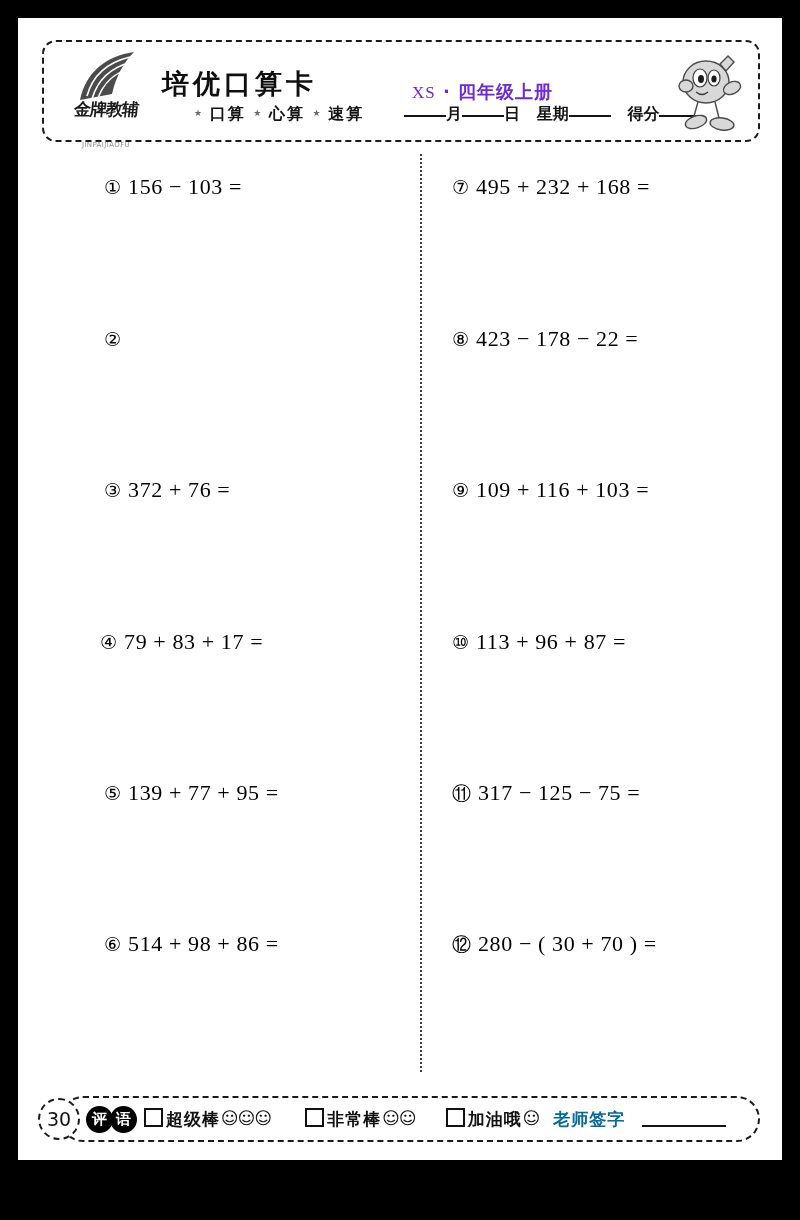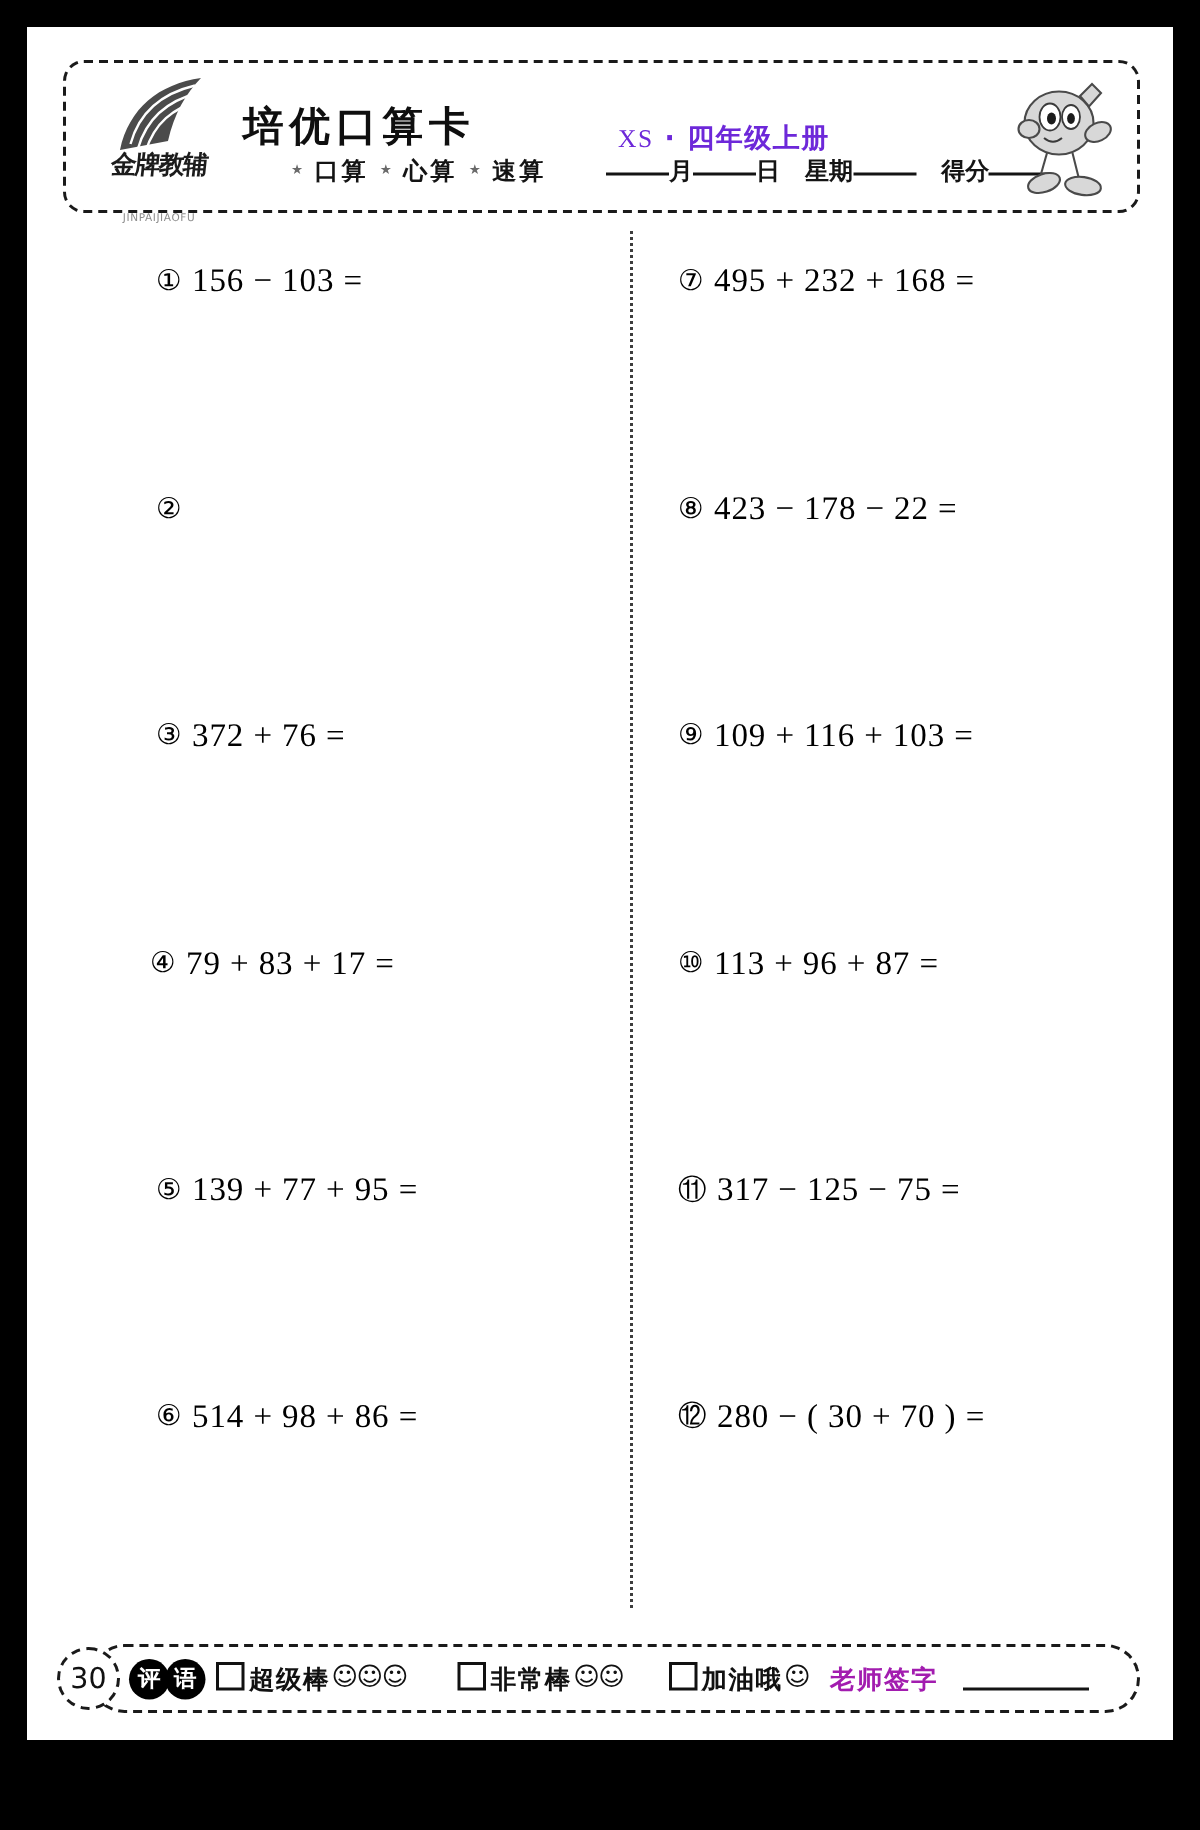--- a/index.html
+++ b/index.html
@@ -280,21 +280,21 @@
   }
   .gap-a { width: 34px; }
   .gap-b { width: 30px; }
   .gap-c { width: 14px; }
   .sign {
     display: flex;
     align-items: center;
     font-family: "DejaVu Sans", sans-serif;
     font-size: 17px;
     font-weight: bold;
-    color: #a21caf;
+    color: #0369a1;
     letter-spacing: 1px;
     gap: 15px;
   }
   .sign .blank-long {
     display: inline-block;
     width: 84px;
     border-bottom: 2px solid #141414;
     margin-left: 2px;
     vertical-align: 2px;
     height: 14px;

